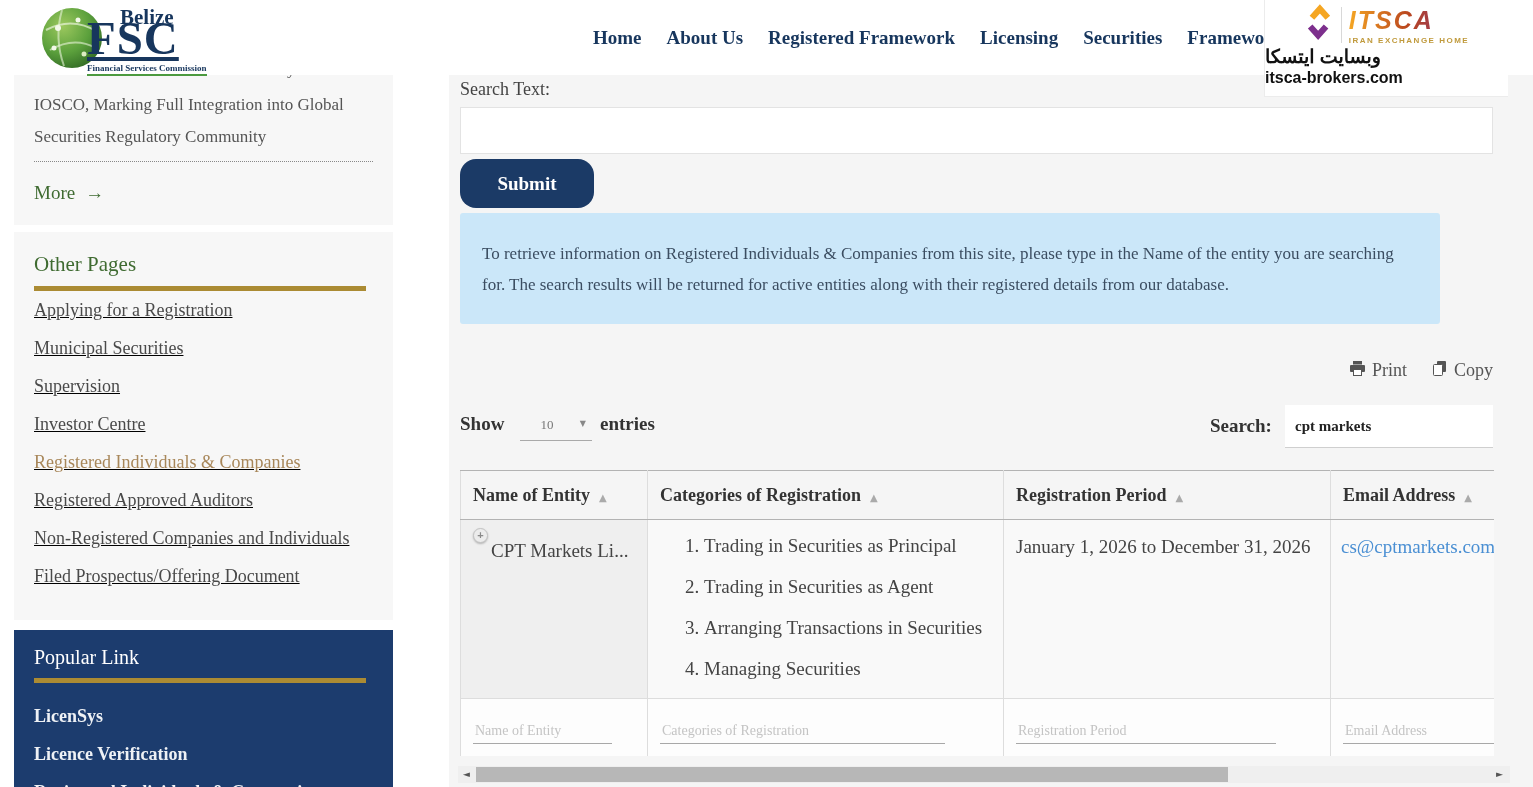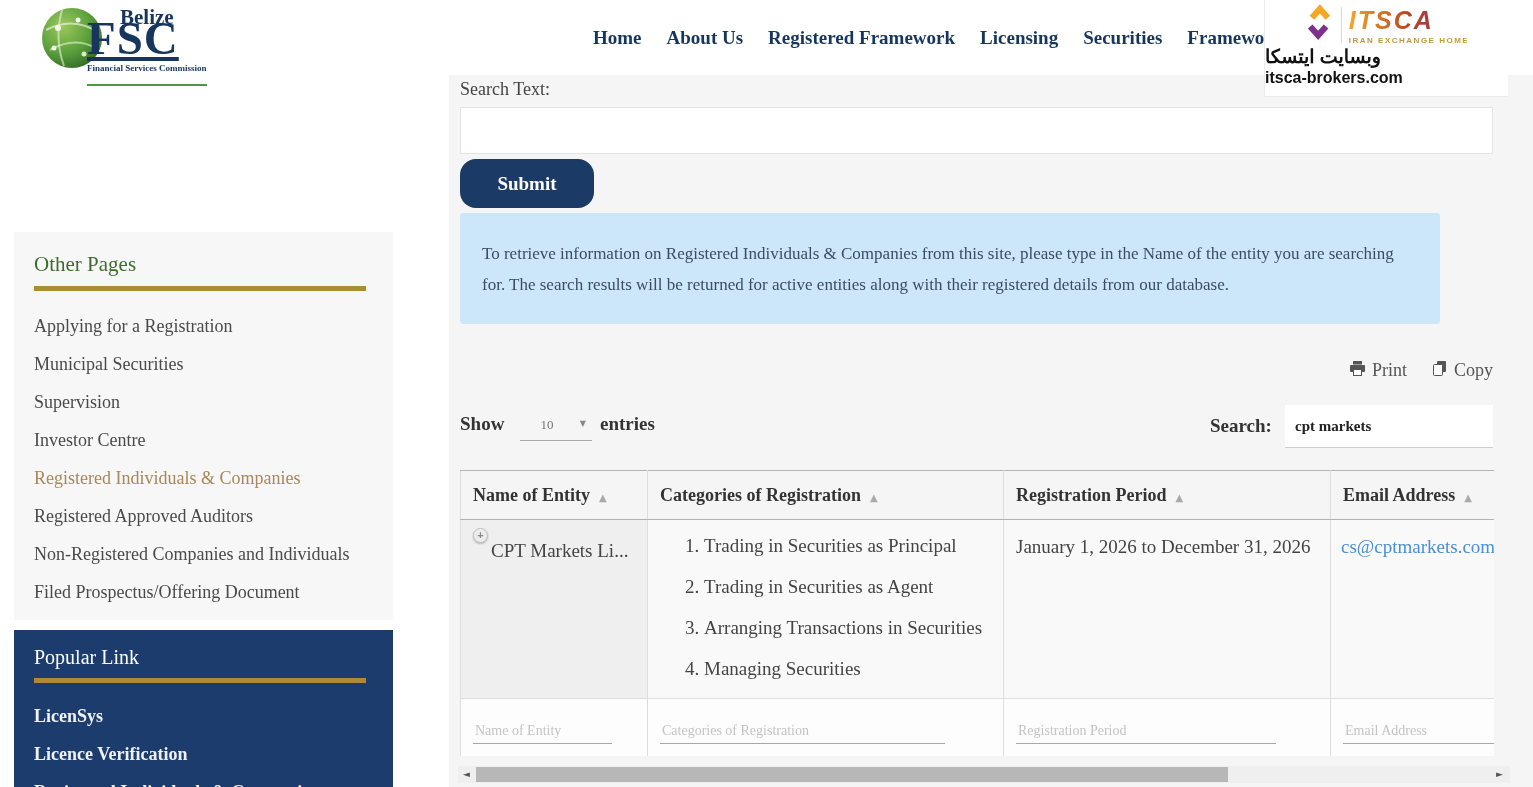--- a/index.html
+++ b/index.html
@@ -8,21 +8,21 @@
 
   
   .main-bg { position:absolute; left:449px; top:75px; width:1084px; height:712px; background:#f5f5f5; }
 
   
   .header { position:absolute; left:0; top:0; width:1533px; height:75px; background:#fff; z-index:5; }
   .logo { position:absolute; left:40px; top:3px; width:220px; height:72px; cursor:pointer; }
   .globe { position:absolute; left:0; top:3px; }
   .logo-belize { position:absolute; left:80px; top:2px; font-size:21px; font-weight:bold; color:#17365d; }
   .logo-fsc { position:absolute; left:47px; top:12px; font-size:47px; font-weight:bold; color:#17365d; letter-spacing:1px; line-height:1;text-decoration:underline; }
-  .logo-sub { position:absolute; left:47px; top:60px; font-size:9px; font-weight:bold; color:#17365d; white-space:nowrap; border-bottom:2px solid #4c9a3f; padding-bottom:11px; }
+  .logo-sub { position:absolute; left:47px; top:60px; font-size:9px; font-weight:bold; color:#17365d; white-space:nowrap; border-bottom:2px solid #4c9a3f; padding-bottom:1px; }
   .nav { position:absolute; left:593px; top:0; height:75px; display:flex; align-items:center; gap:25px; z-index:6; white-space:nowrap; }
   .nav a { font-size:19px; font-weight:bold; color:#17365d; text-decoration:none; }
 
   
   .watermark { position:absolute; left:1264px; top:0; width:244px; height:97px; background:#fff; z-index:10;
                border-left:1px solid #ececec; border-bottom:1px solid #ececec; text-align:left;
                font-family:"Liberation Sans", sans-serif; }
   .wm-row { display:flex; justify-content:center; align-items:center; gap:7px; margin-top:4px; height:42px; }
   .wm-divider { width:1px; height:36px; background:#d8d8d8; }
   .wm-brand { font-size:25px; font-weight:800; font-style:italic; letter-spacing:2px;
@@ -38,21 +38,21 @@
   .clipped-line { position:relative; height:9px; overflow:hidden; }
   .clipped-line span { position:absolute; top:-16px; left:253px; font-size:17px; color:#555; }
   .news-headline { display:block; margin-top:5px; font-size:17px; line-height:32px; color:#555; text-decoration:none; }
   .dotted-divider { border-bottom:1px dotted #888; margin-top:8px; }
   .more-link { display:inline-block; margin-top:20px; font-size:19px; color:#3f6b31; text-decoration:none; }
   .more-link .arrow { font-weight:bold; margin-left:10px; }
 
   .other-card { top:232px; height:388px; padding:20px; }
   .card-title { font-size:21px; color:#3f6b31; font-weight:normal; }
   .gold-underline { height:5px; background:#ab8b33; width:332px; margin-top:9px; }
-  .side-links { list-style:none; margin-top:22px; }
+  .side-links { list-style:none; margin-top:6px;text-decoration:underline; }
   .side-links li { margin-bottom:12px; }
   .side-links a { font-size:18px; line-height:26px; color:#4a4a4a; text-decoration:none; }
   .side-links a.active { color:#a8875a; }
 
   .popular-card { top:630px; height:170px; padding:16px 20px; background:#1c3c6e; }
   .popular-card .card-title { color:#ffffff; font-size:20px; }
   .popular-links { list-style:none; margin-top:20px; }
   .popular-links li { margin-bottom:12px; }
   .popular-links a { font-size:18px; font-weight:bold; line-height:26px; color:#eef1f5; text-decoration:none; }
 
@@ -162,20 +162,28 @@
       <span class="wm-divider"></span>
       <span>
         <div class="wm-brand">ITSCA</div>
         <div class="wm-tagline">IRAN EXCHANGE HOME</div>
       </span>
     </div>
     <div class="wm-persian">وبسایت ایتسکا</div>
     <div class="wm-domain">itsca-brokers.com</div>
   </div>
 
+  <div class="card news-card">
+    <div class="clipped-line">
+      <span>y</span>
+    </div>
+    <a href="#" class="news-headline">IOSCO, Marking Full Integration into Global Securities Regulatory Community</a>
+    <div class="dotted-divider"></div>
+    <a href="#" class="more-link"><span>More</span><span class="arrow">→</span></a>
+  </div>
 
   <div class="card other-card">
     <h2 class="card-title">Other Pages</h2>
     <div class="gold-underline"></div>
     <ul class="side-links">
       <li><a href="#">Applying for a Registration</a></li>
       <li><a href="#">Municipal Securities</a></li>
       <li><a href="#">Supervision</a></li>
       <li><a href="#">Investor Centre</a></li>
       <li><a href="#" class="active">Registered Individuals &amp; Companies</a></li>

